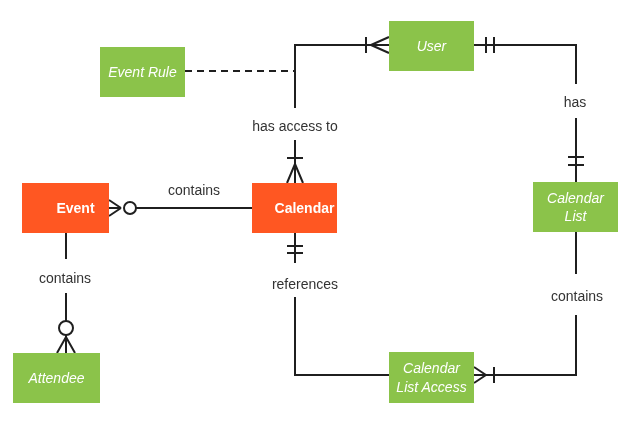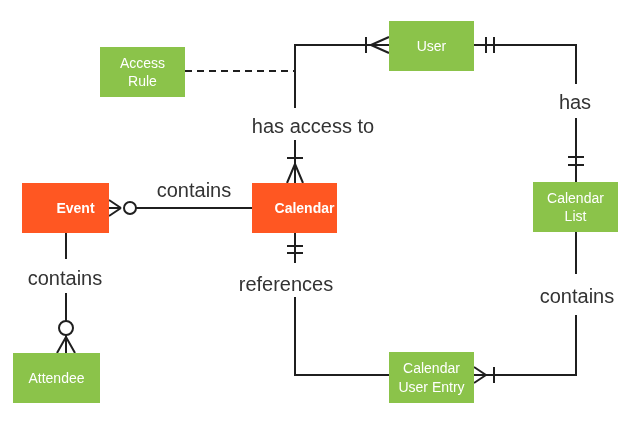--- a/index.html
+++ b/index.html
@@ -24,27 +24,27 @@
   .wire.dashed path{stroke-dasharray:7 5;}
   .entity{
     position:absolute;
     display:flex;align-items:center;justify-content:center;
     text-align:center;
     color:var(--entity-text);
     font-size:14px;line-height:1.3;
     box-sizing:border-box;
     padding:2px 4px;
   }
-  .entity.green{background:var(--green);}
+  .entity.green{background:var(--green);font-style:italic;}
   .entity.orange{background:var(--orange);font-weight:bold;padding-left:24px;}
   .rel-label{
     position:absolute;
     transform:translate(-50%,-50%);
     color:var(--label);
-    font-size:20px;
+    font-size:14px;
     white-space:nowrap;
   }
 </style>
 </head>
 <body>
 
 <div class="canvas">
 
   <svg class="wires" width="642" height="423" viewBox="0 0 642 423">
 
@@ -89,21 +89,21 @@
     </g>
 
     <g class="wire">
       <path d="M121,208 L109,200 M121,208 L109,208 M121,208 L109,216"></path>
       <circle cx="130" cy="208" r="6"></circle>
       <path d="M136,208 L252,208"></path>
     </g>
   </svg>
 
   <div class="entity green" style="left:100px;top:47px;width:85px;height:50px">
-    <span>Access Rule</span>
+    <span>Event Rule</span>
   </div>
 
   <div class="entity green" style="left:389px;top:21px;width:85px;height:50px">
     <span>User</span>
   </div>
 
   <div class="entity orange" style="left:22px;top:183px;width:87px;height:50px">
     <span>Event</span>
   </div>
 
@@ -113,23 +113,23 @@
 
   <div class="entity orange" style="left:252px;top:183px;width:85px;height:50px">
     <span>Calendar</span>
   </div>
 
   <div class="entity green" style="left:13px;top:353px;width:87px;height:50px">
     <span>Attendee</span>
   </div>
 
   <div class="entity green" style="left:389px;top:352px;width:85px;height:51px">
-    <span>Calendar User Entry</span>
+    <span>Calendar List Access</span>
   </div>
 
-  <div class="rel-label" style="left:313px;top:126px">has access to</div>
+  <div class="rel-label" style="left:295px;top:126px">has access to</div>
   <div class="rel-label" style="left:575px;top:102px">has</div>
   <div class="rel-label" style="left:577px;top:296px">contains</div>
-  <div class="rel-label" style="left:286px;top:284px">references</div>
+  <div class="rel-label" style="left:305px;top:284px">references</div>
   <div class="rel-label" style="left:194px;top:190px">contains</div>
   <div class="rel-label" style="left:65px;top:278px">contains</div>
 
 </div>
 
 </body></html>

